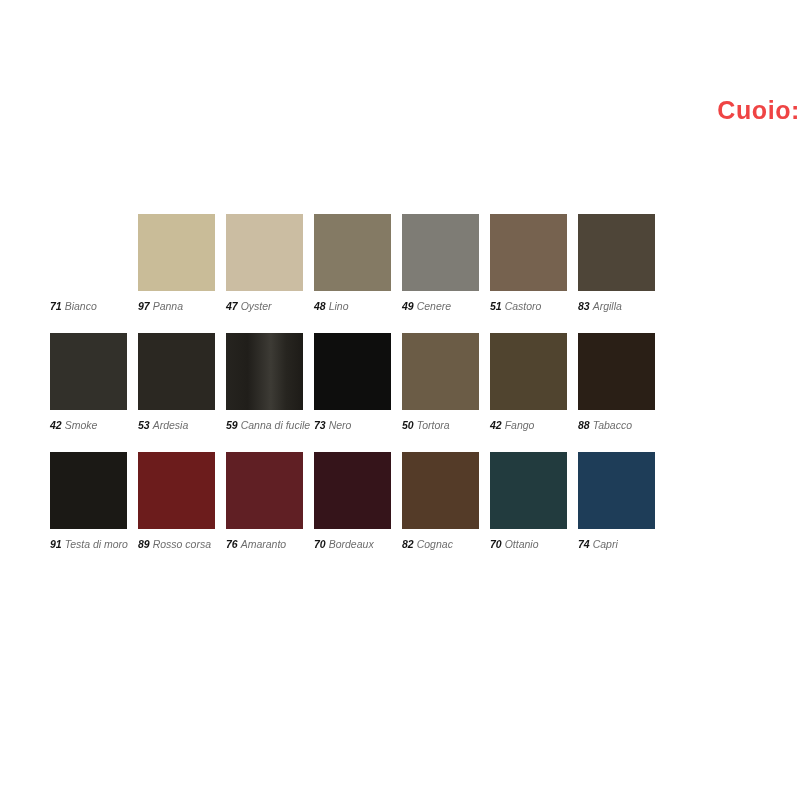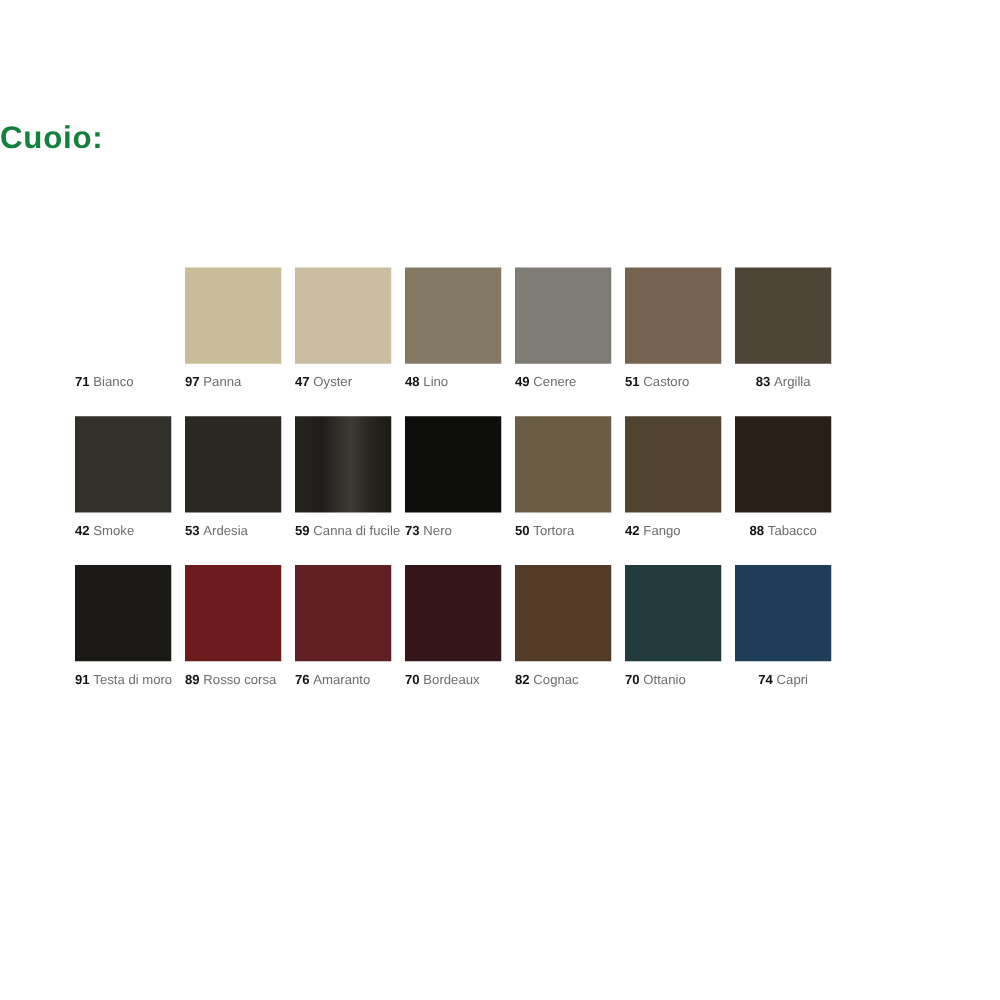--- a/index.html
+++ b/index.html
@@ -19,46 +19,46 @@
     width: 800px;
     height: 800px;
   }
 
   
   .chart-title {
     position: absolute;
     top: 96px;
     left: 0;
     width: 800px;
-    text-align: left;
+    text-align: right;
     font-size: 25px;
     font-weight: bold;
-    color: #15803d;
+    color: #ef4444;
     letter-spacing: 0.6px;
   }
 
   
   .swatch-grid {
     position: absolute;
     top: 214px;
-    left: 60px;
+    left: 50px;
     width: 712px;
+    font-style: italic;
   }
   .swatch-row {
     display: flex;
     flex-direction: row;
     margin-bottom: 21px;
   }
   .swatch-cell {
     width: 77px;
     margin-right: 11px;
   }
   .swatch-cell:last-child {
     margin-right: 0;
-    text-align: center;
   }
   .swatch-chip {
     width: 77px;
     height: 77px;
     display: block;
   }
   .swatch-label {
     margin-top: 9px;
     font-size: 10.5px;
     line-height: 12px;

